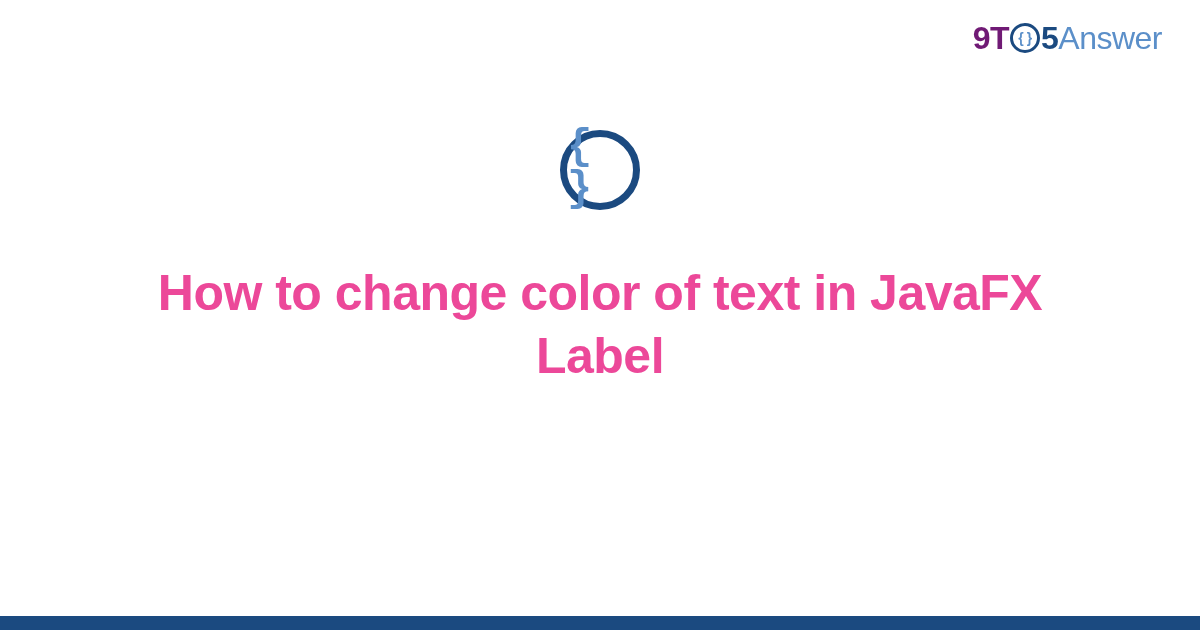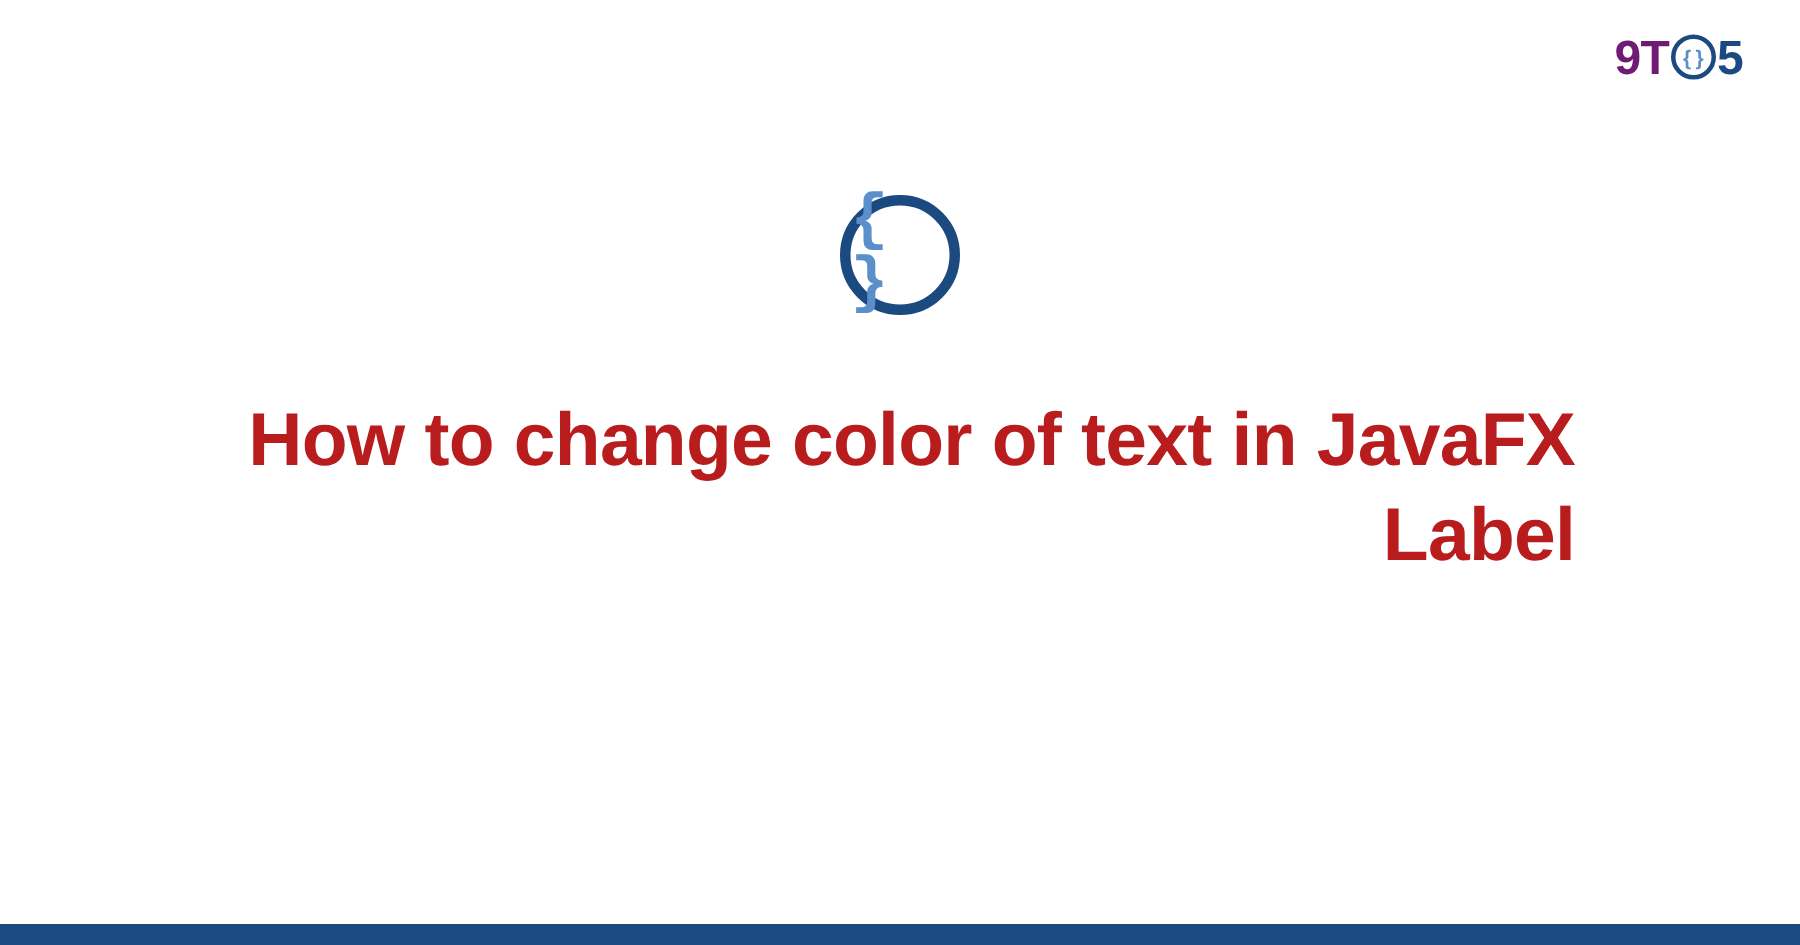--- a/index.html
+++ b/index.html
@@ -78,22 +78,22 @@
       color: #5b8fc9;
       letter-spacing: 4px;
       line-height: 1;
       font-family: Consolas, "Courier New", monospace;
       position: relative;
       top: -2px;
     }
     .title {
       font-size: 50px;
       font-weight: 700;
-      color: #b91c1c;
-      text-align: right;
+      color: #ec4899;
+      text-align: center;
       line-height: 1.25;
       max-width: 900px;
       letter-spacing: -0.5px;
     }
     .footer-bar {
       position: absolute;
       bottom: 0;
       left: 0;
       right: 0;
       height: 14px;
@@ -102,20 +102,21 @@
   </style>
 </head>
 <body>
 
 <div class="logo-area">
   <span class="logo-9t">9T</span>
   <span class="logo-circle">
     <span class="logo-circle-inner">{ }</span>
   </span>
   <span class="logo-5">5</span>
+  <span class="logo-answer">Answer</span>
 </div>
 
 <div class="center-content">
   <div class="code-icon">
     <span class="code-braces">{ }</span>
   </div>
   <h1 class="title">How to change color of text in JavaFX Label</h1>
 </div>
 
 <div class="footer-bar"></div>

